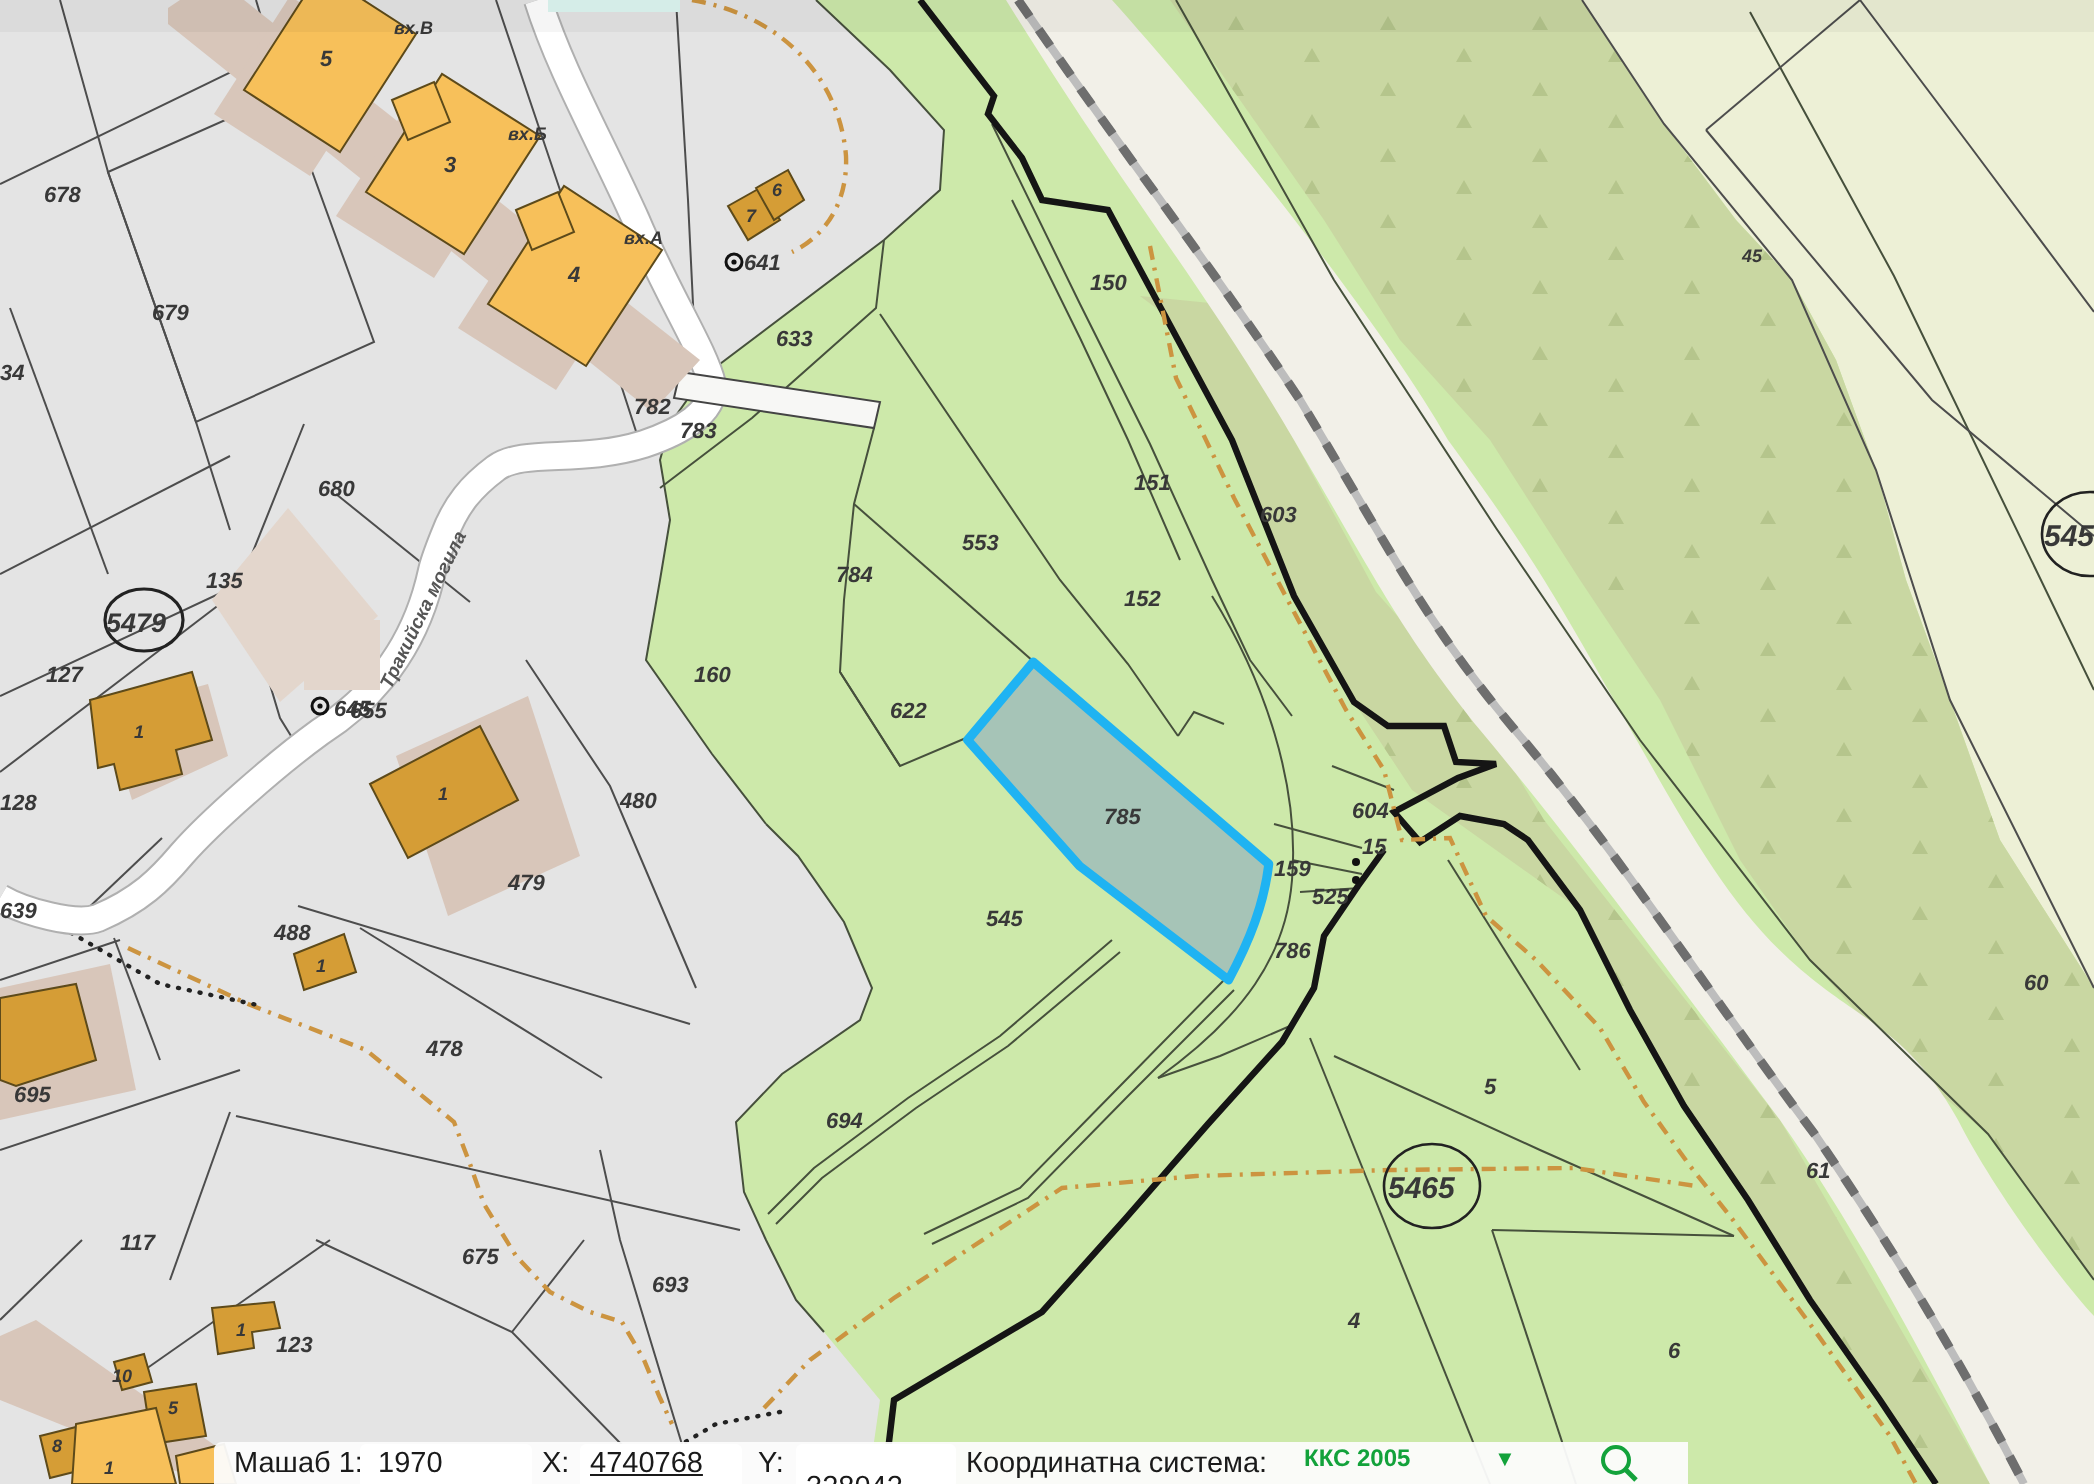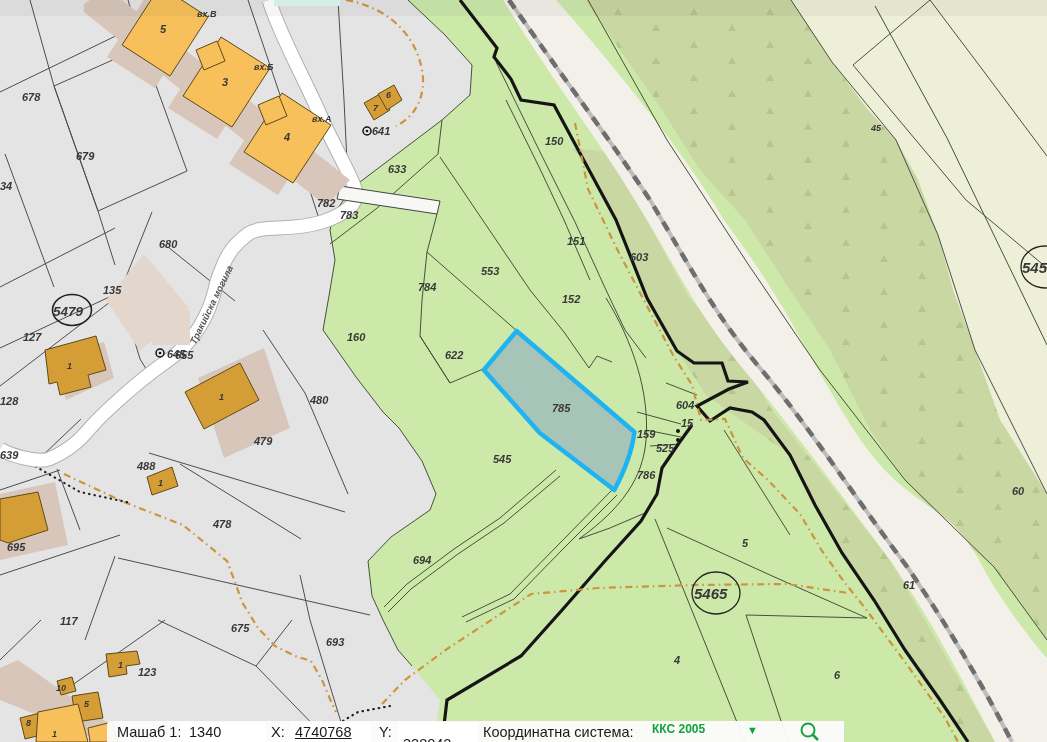--- a/index.html
+++ b/index.html
@@ -256,21 +256,21 @@
   <text transform="translate(213,300) rotate(-64)" x="-48" y="4" style="font-size:9.5px;fill:#555;">Тракийска могила</text>
 </g>
 
 <rect x="0" y="0" width="1047" height="16" fill="#000" opacity="0.04"></rect>
 
 <rect x="274" y="0" width="66" height="6" fill="#d5ede8"></rect>
 </svg>
 <div id="bar">
   <span class="lbl" style="left:10px;">Машаб 1:</span>
   <div class="bx" style="left:73px;width:86px;"></div>
-  <span class="lbl" style="left:82px;">1340</span>
+  <span class="lbl" style="left:82px;">1970</span>
   <span class="lbl" style="left:164px;">X:</span>
   <div class="bx" style="left:183px;width:81px;"></div>
   <span class="lbl" style="left:188px;text-decoration:underline;">4740768</span>
   <span class="lbl" style="left:272px;">Y:</span>
   <div class="bx" style="left:291px;width:80px;"></div>
   <span class="lbl" style="left:296px;margin-top:12px;">328042</span>
   <span class="lbl" style="left:376px;text-align:center;">Координатна система:</span>
   <span id="kks">ККС 2005</span>
   <span style="position:absolute;left:640px;top:3px;color:#13a23b;font-size:11px;">▼</span>
   <svg style="position:absolute;left:690px;top:0px;" width="26" height="22" viewBox="0 0 26 22">

